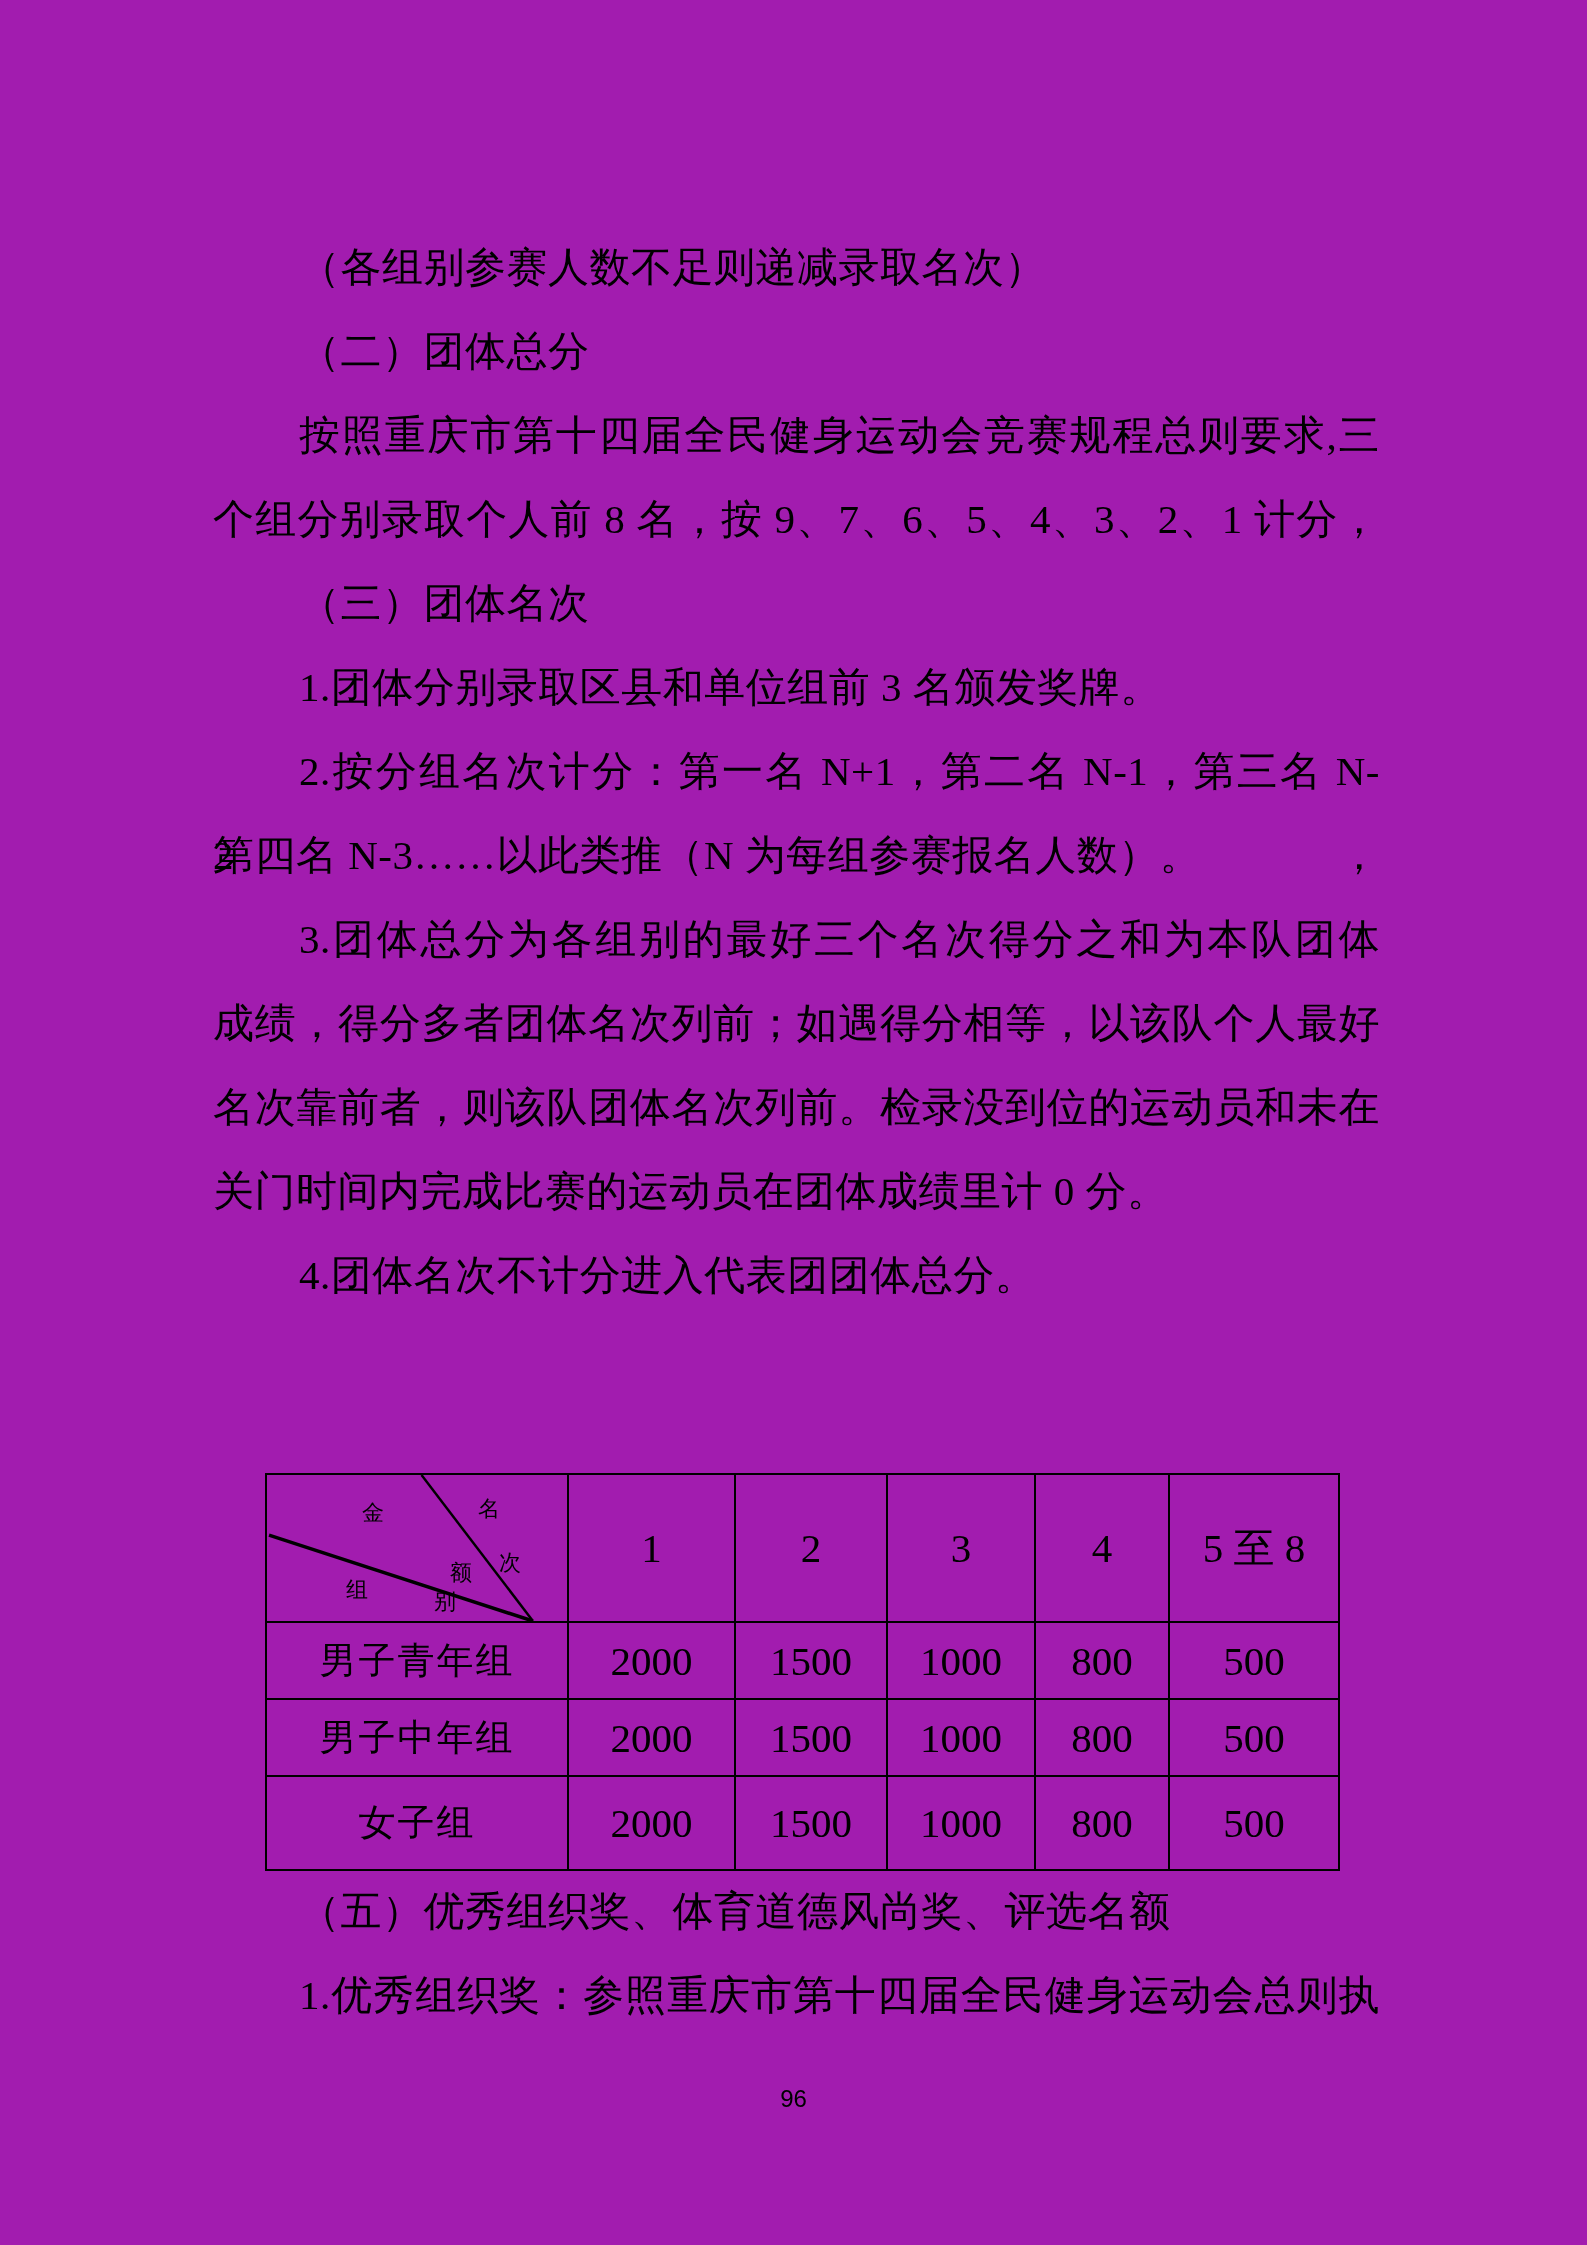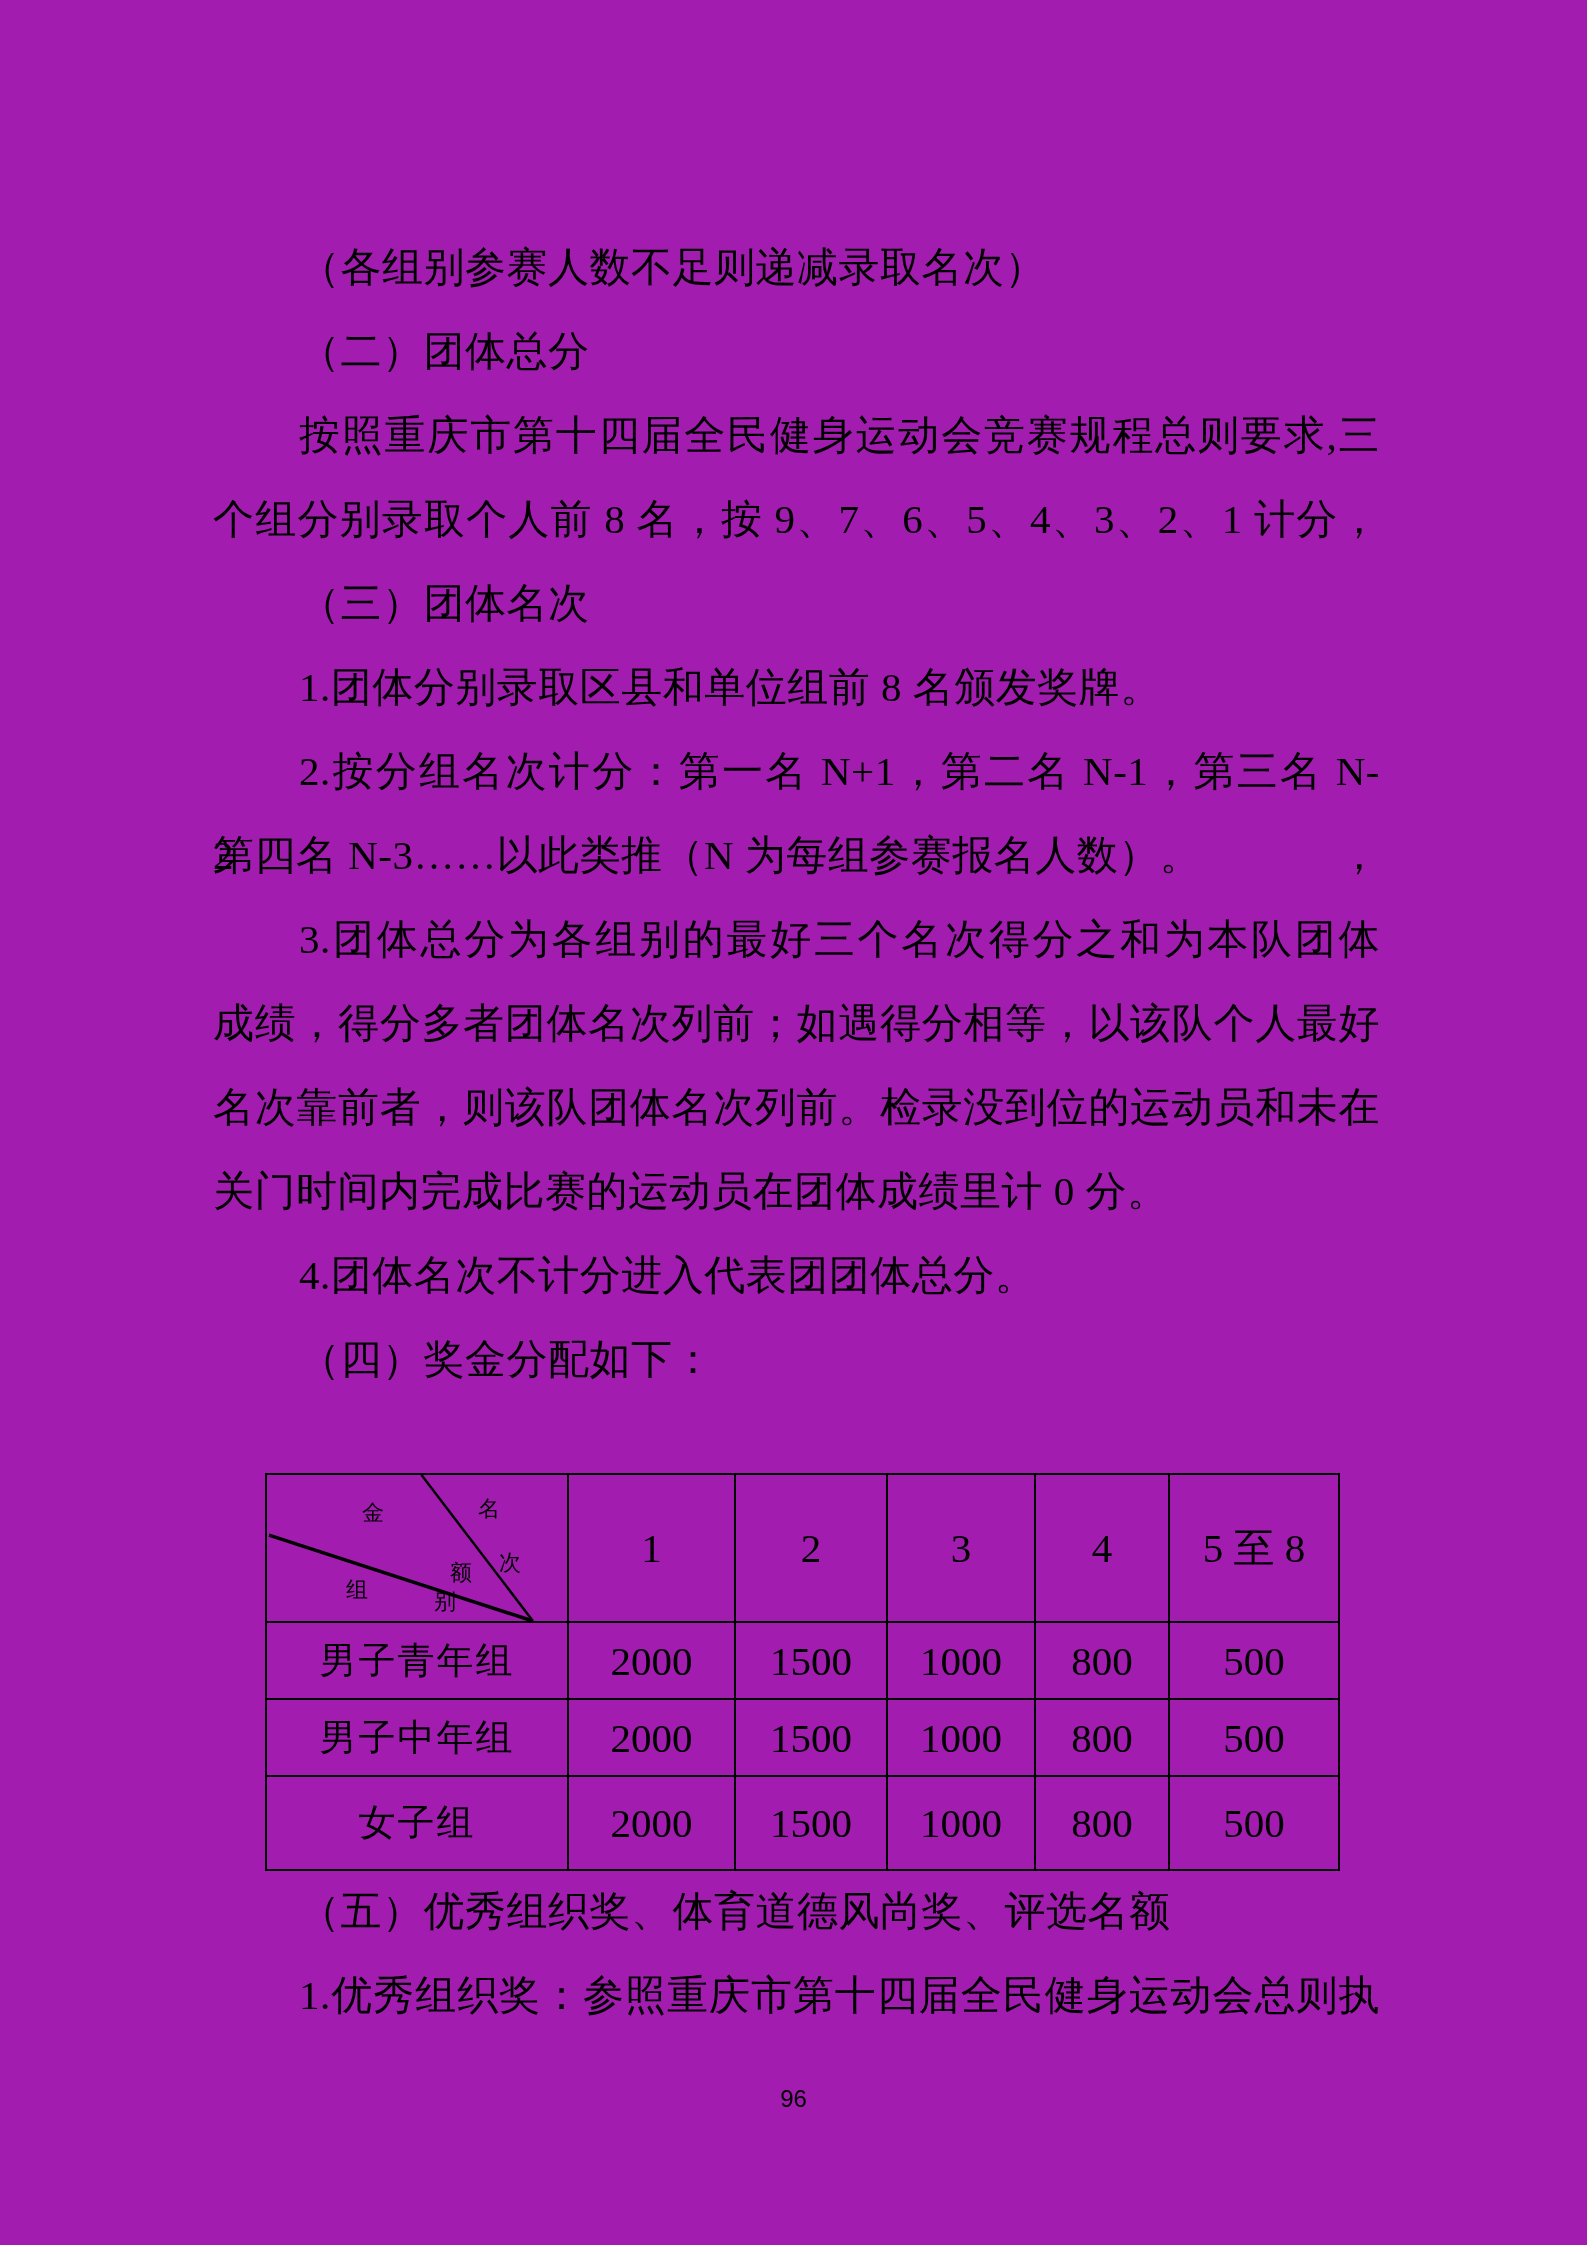--- a/index.html
+++ b/index.html
@@ -78,29 +78,28 @@
 <body>
 
 <div class="page">
 
   <div class="textblock" id="block-top">
     <div class="line indent">（各组别参赛人数不足则递减录取名次）</div>
     <div class="line indent">（二）团体总分</div>
     <div class="line indent fill">按照重庆市第十四届全民健身运动会竞赛规程总则要求,三</div>
     <div class="line fill">个组分别录取个人前 8 名，按 9、7、6、5、4、3、2、1 计分，</div>
     <div class="line indent">（三）团体名次</div>
-    <div class="line indent">1.团体分别录取区县和单位组前 8 名颁发奖牌。</div>
+    <div class="line indent">1.团体分别录取区县和单位组前 3 名颁发奖牌。</div>
     <div class="line indent fill">2.按分组名次计分：第一名 N+1，第二名 N-1，第三名 N-2，</div>
     <div class="line">第四名 N-3……以此类推（N 为每组参赛报名人数）。</div>
     <div class="line indent fill">3.团体总分为各组别的最好三个名次得分之和为本队团体</div>
     <div class="line fill">成绩，得分多者团体名次列前；如遇得分相等，以该队个人最好</div>
     <div class="line fill">名次靠前者，则该队团体名次列前。检录没到位的运动员和未在</div>
     <div class="line">关门时间内完成比赛的运动员在团体成绩里计 0 分。</div>
     <div class="line indent">4.团体名次不计分进入代表团团体总分。</div>
-    <div class="line indent">（四）奖金分配如下：</div>
   </div>
 
   <table class="prize">
     <colgroup>
       <col style="width:302px">
       <col style="width:167px">
       <col style="width:152px">
       <col style="width:148px">
       <col style="width:134px">
       <col style="width:170px">

